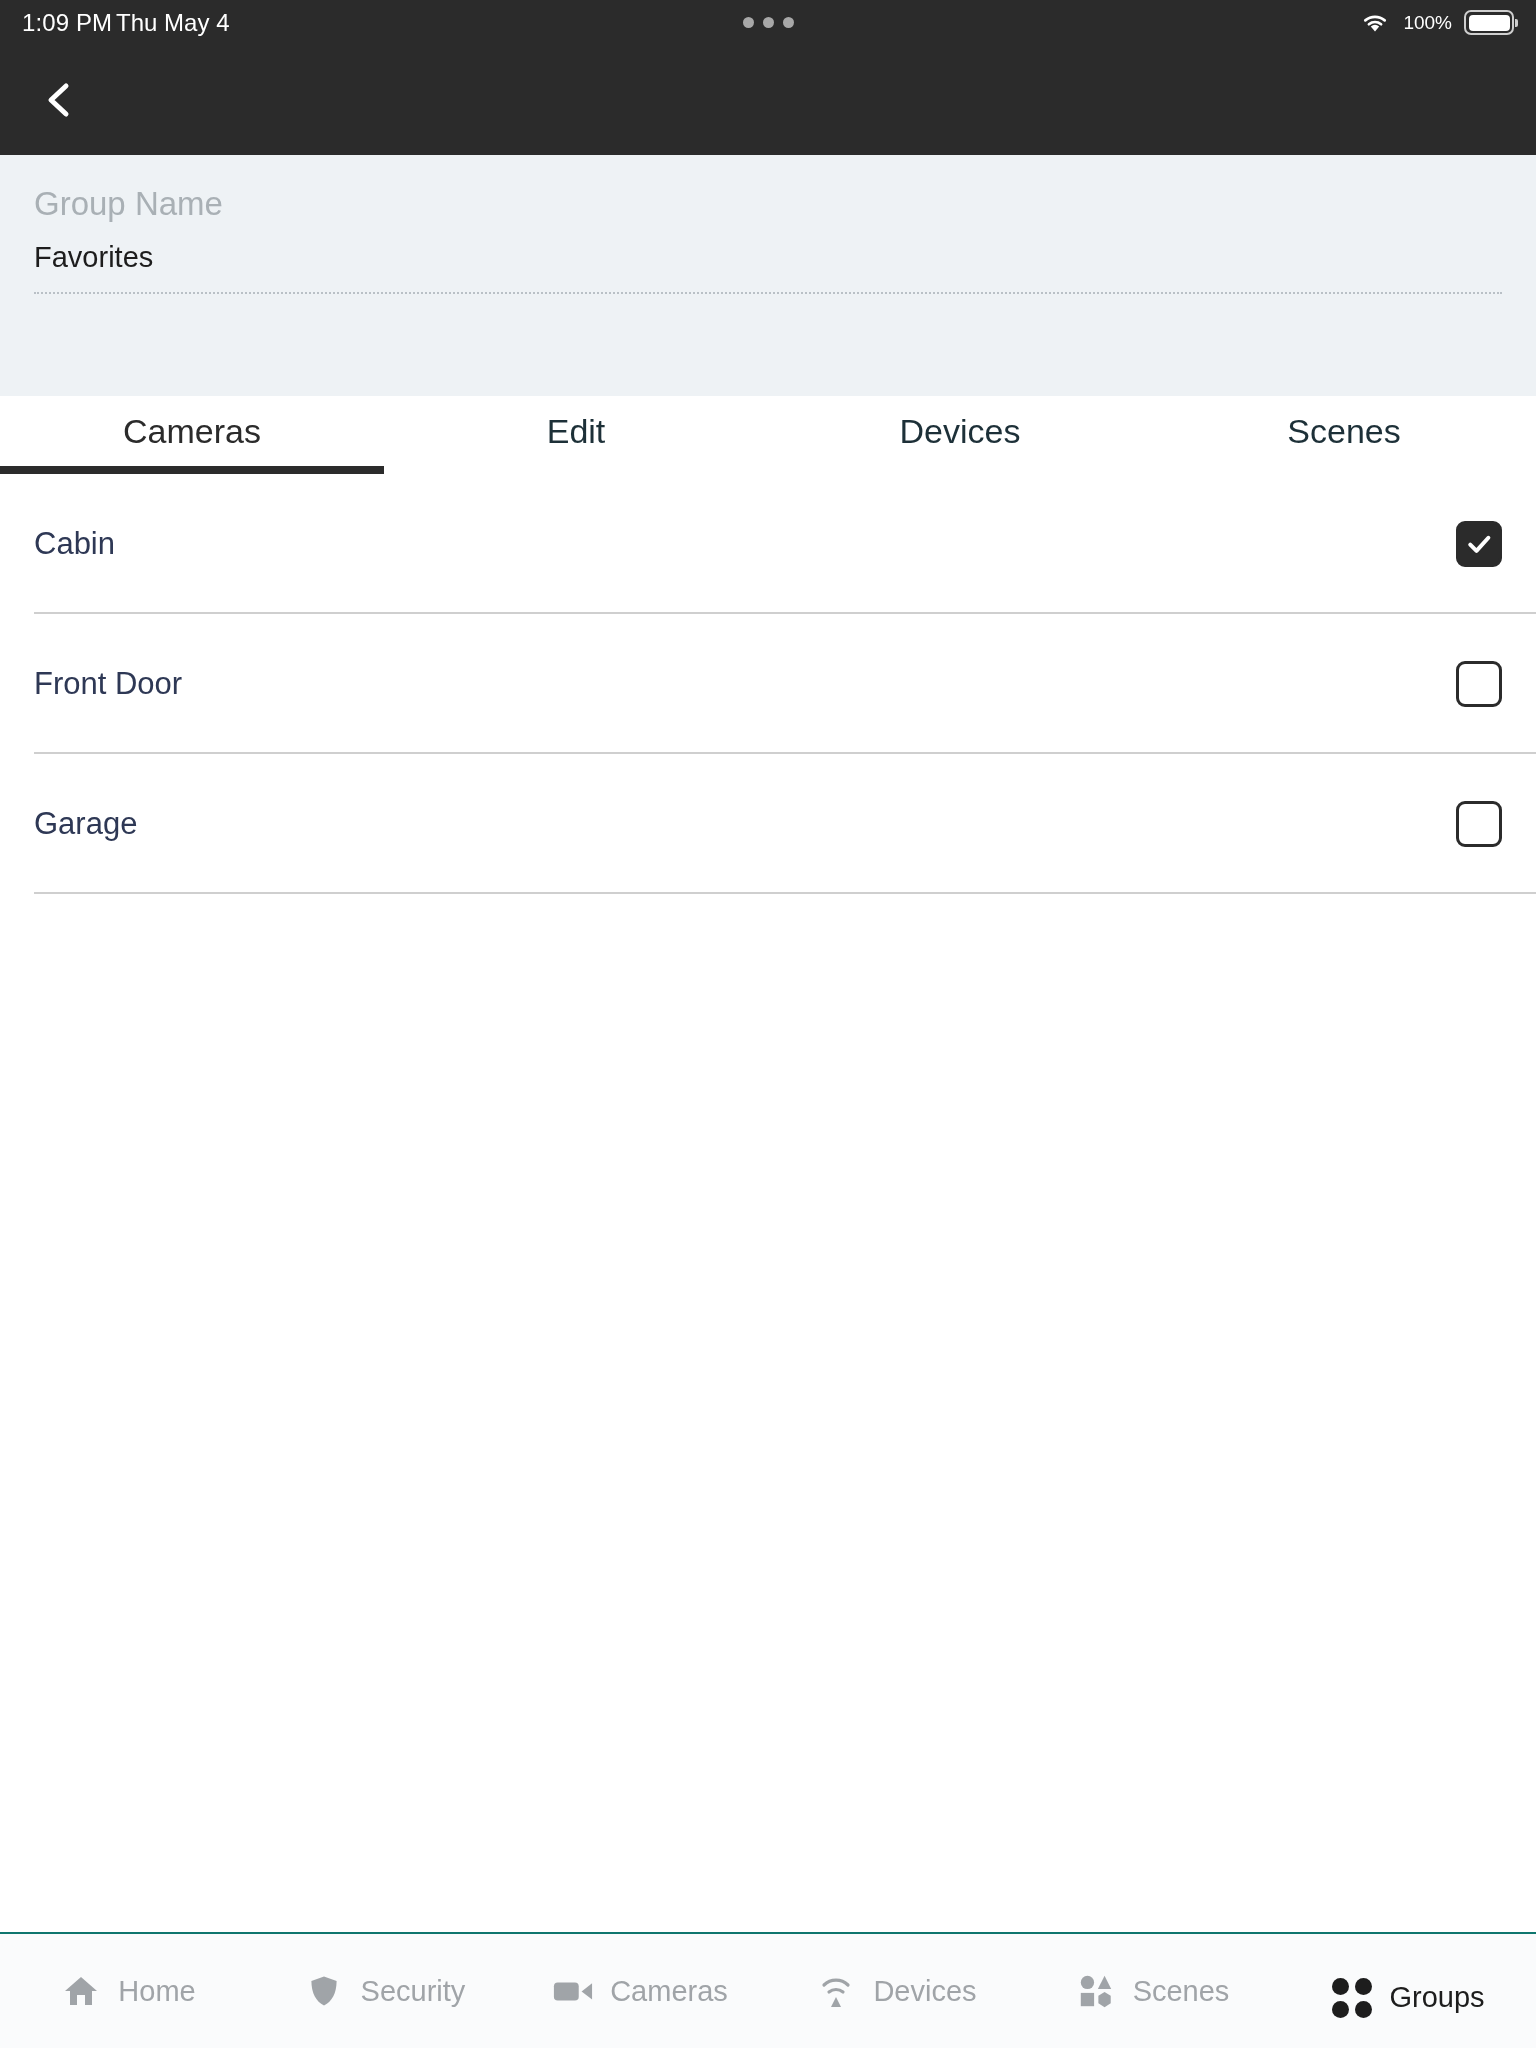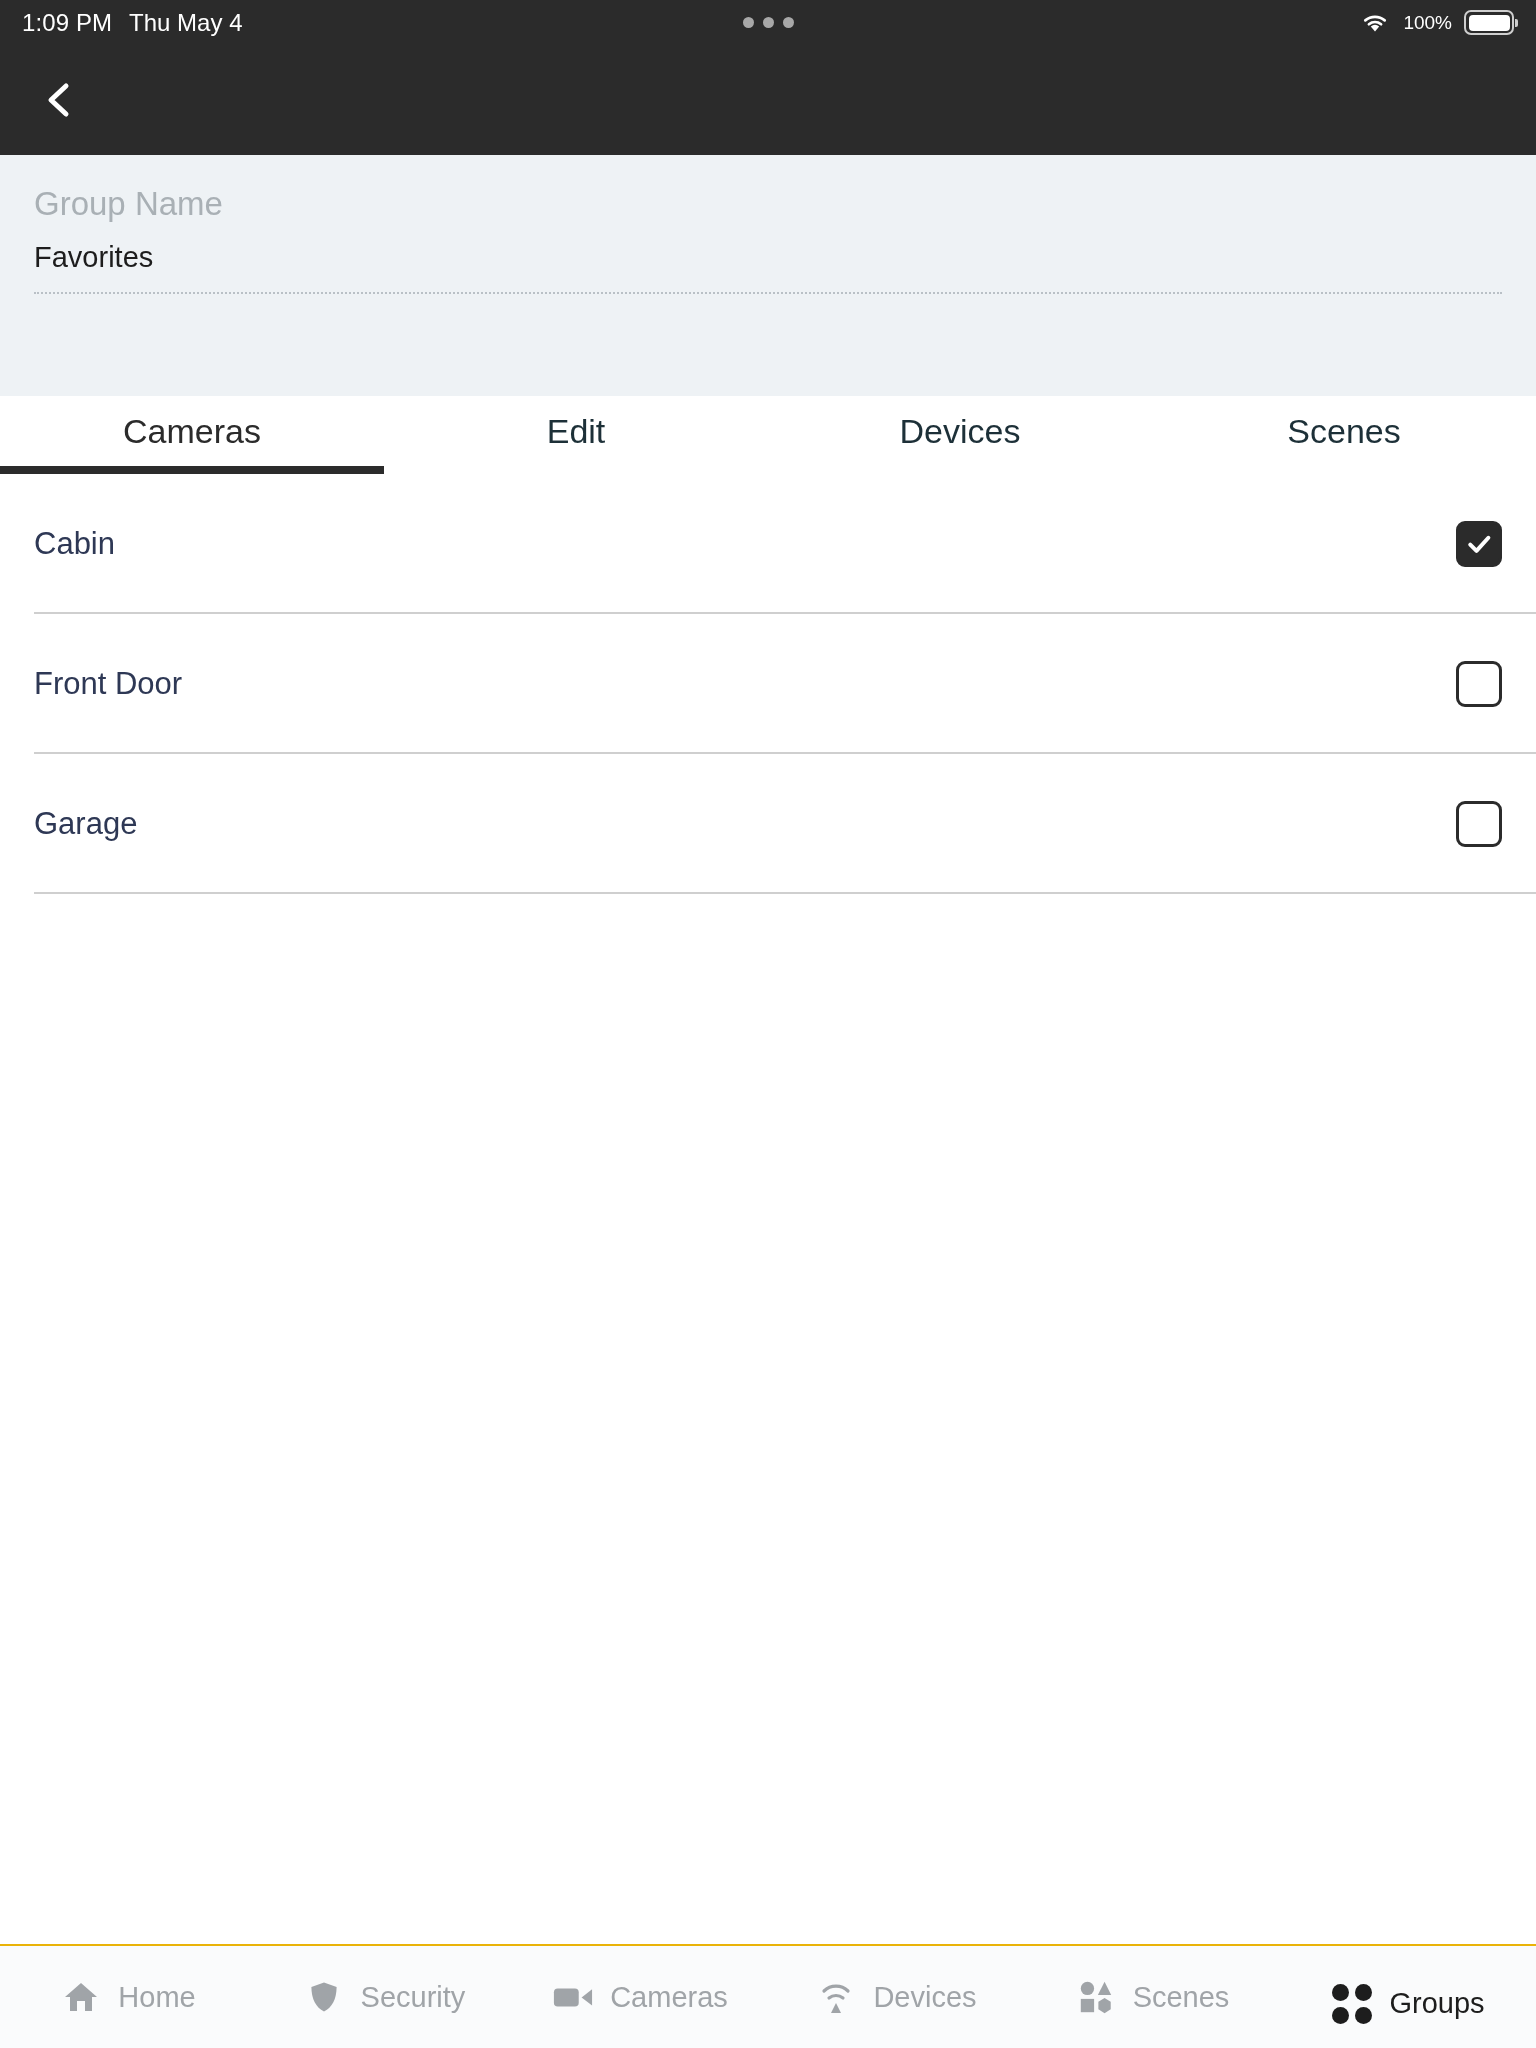--- a/index.html
+++ b/index.html
@@ -26,21 +26,21 @@
     height: 45px;
     background: #2b2b2b;
     color: #ffffff;
     display: flex;
     align-items: center;
     padding: 0 22px;
     font-size: 24px;
     flex: 0 0 auto;
     position: relative;
   }
-  .sb-left { display: flex; align-items: center; gap: 17px; white-space: nowrap; }
+  .sb-left { display: flex; align-items: center; gap: 4px; white-space: nowrap; }
   .sb-time { font-size: 24px; letter-spacing: 0.1px; }
   .sb-date { font-size: 24px; }
   .sb-center {
     position: absolute;
     left: 0; right: 0;
     display: flex;
     justify-content: center;
     align-items: center;
     pointer-events: none;
   }
@@ -199,23 +199,23 @@
   }
   .checkbox.checked {
     background: #2b2b2b;
     border-color: #2b2b2b;
   }
   .checkbox svg { display: none; }
   .checkbox.checked svg { display: block; }
 
   
   .tabbar {
-    height: 104px;
+    height: 116px;
     background: #fafbfc;
-    border-top: 2px solid #eab308;
+    border-top: 2px solid #0f766e;
     display: flex;
     align-items: center;
     flex: 0 0 auto;
   }
   .tabbar-item {
     flex: 1 1 0;
     display: flex;
     align-items: center;
     justify-content: center;
     gap: 16px;

